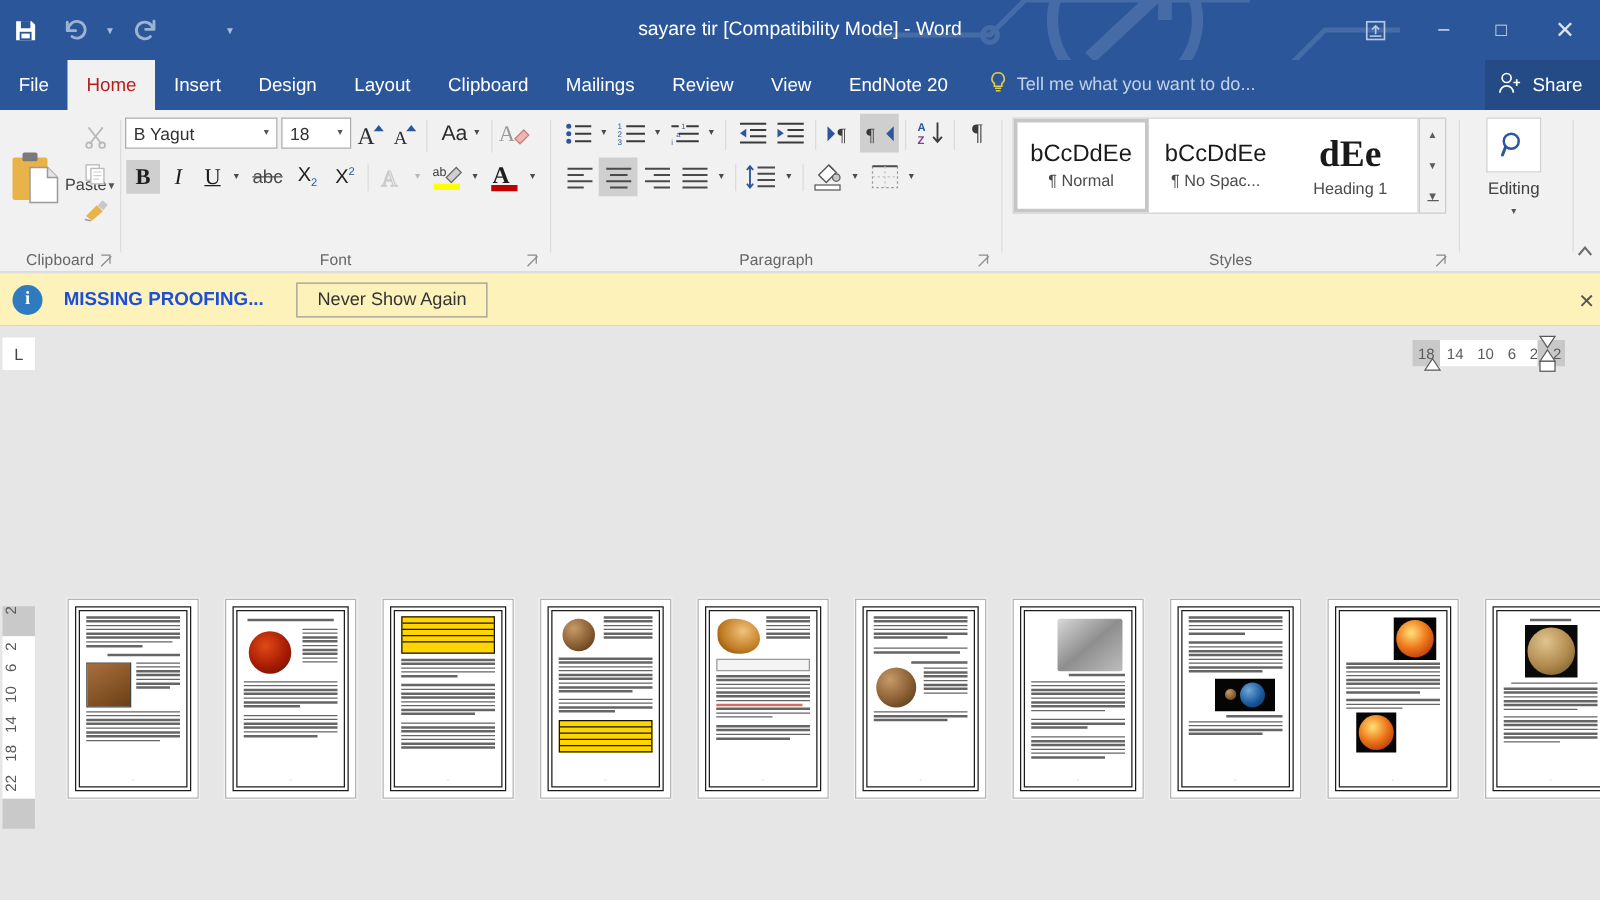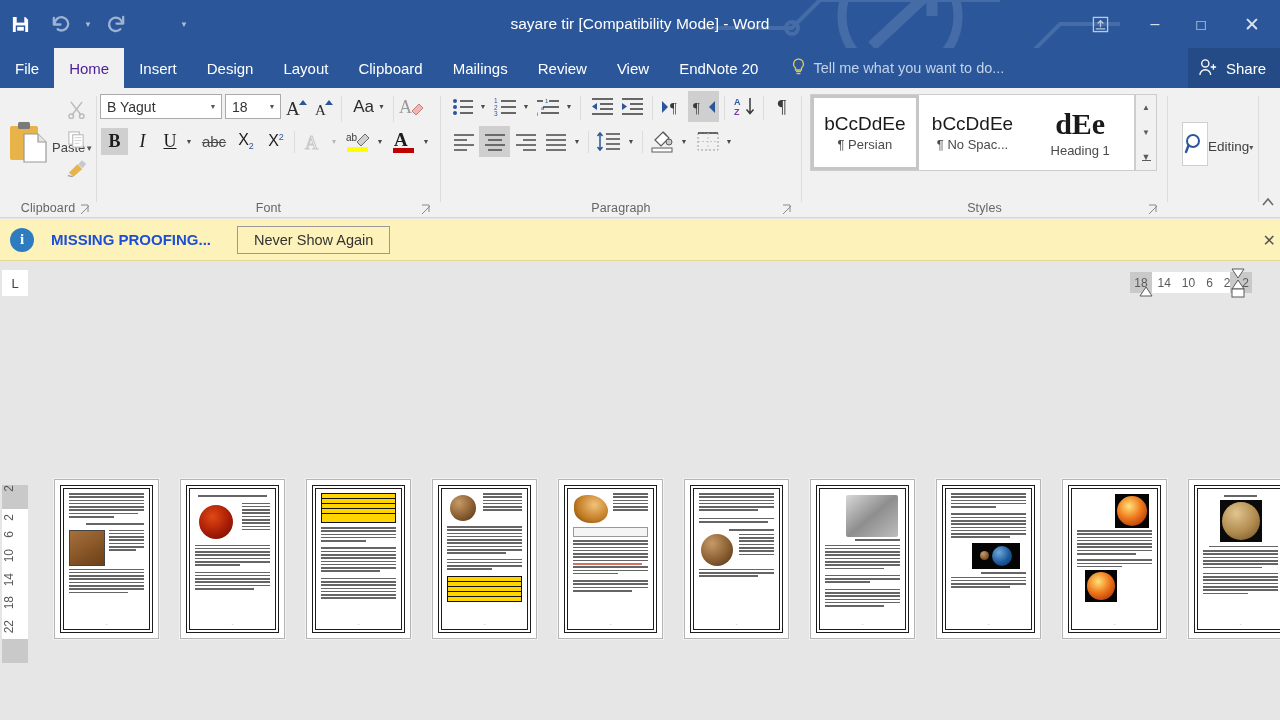--- a/index.html
+++ b/index.html
@@ -43,21 +43,21 @@
   
   .tabstrip {
     position: absolute; left: 0; top: 48px; width: 1280px; height: 40px;
     background: #2b579a; display: flex; align-items: stretch;
   }
   .tab {
     padding: 0 15px; display: flex; align-items: center; justify-content: center;
     color: #ffffff; font-size: 15px; white-space: nowrap; cursor: default;
   }
   .tab.file { background: #2b579a; }
-  .tab.active { background: #f1f1f1; color: #4c1d95; }
+  .tab.active { background: #f1f1f1; color: #b91c1c; }
   .tellme {
     display: flex; align-items: center; gap: 7px; color: #c2d2e8; font-size: 14.5px;
     margin-left: 18px;
   }
   .share {
     position: absolute; right: 0; top: 0; height: 40px; padding: 0 14px 0 10px;
     display: flex; align-items: center; gap: 8px; color: #fff; font-size: 15px;
     background: #1f4border;
   }
   .share { background: rgba(0,0,0,0.13); }
@@ -114,21 +114,21 @@
   .gal-scroll {
     position: absolute; left: 333px; top: 6px; width: 22px; height: 77px;
     background: #f1f1f1; border: 1px solid #cdcdcd; display: flex;
     flex-direction: column; justify-content: space-between; align-items: center;
   }
   .gal-scroll div { height: 25px; width: 100%; display:flex; align-items:center; justify-content:center; color:#5b5b5b; font-size: 8px;}
 
   
   .editing-btn {
     position: absolute; left: 14px; top: 6px; width: 58px; height: 100px;
-    display: flex; flex-direction: row; align-items: center;
+    display: flex; flex-direction: column; align-items: center;
   }
   .editing-btn .sq { width: 44px; height: 44px; border: 1px solid #d0d0d0; background:#fff; display:flex; align-items:center; justify-content:center; }
   .editing-btn .lbl { font-size: 13.5px; color: #3f3f3f; margin-top: 5px; }
   .editing-btn .car { font-size: 8px; color: #555; margin-top: 6px; }
 
   
   .msgbar {
     position: absolute; left: 0; top: 219px; width: 1280px; height: 42px;
     background: #fdf2ba; border-bottom: 1px solid #e3d79a;
     display: flex; align-items: center;
@@ -574,21 +574,21 @@
           <path d="M1 10 L9 2" stroke="#8a8a8a" stroke-width="1"></path>
         </svg>
     </div>
   </div>
   <div class="grp-sep" style="left:801px;"></div>
 
   <div class="grp" style="left:802px; width:365px;">
     <div class="styles-gallery">
       <div class="style-cell sel">
         <span class="style-prev">bCcDdEe</span>
-        <span class="style-name">¶ Persian</span>
+        <span class="style-name">¶ Normal</span>
       </div>
       <div class="style-cell">
         <span class="style-prev">bCcDdEe</span>
         <span class="style-name">¶ No Spac...</span>
       </div>
       <div class="style-cell">
         <span class="style-prev h1">dEe</span>
         <span class="style-name">Heading 1</span>
       </div>
     </div>

